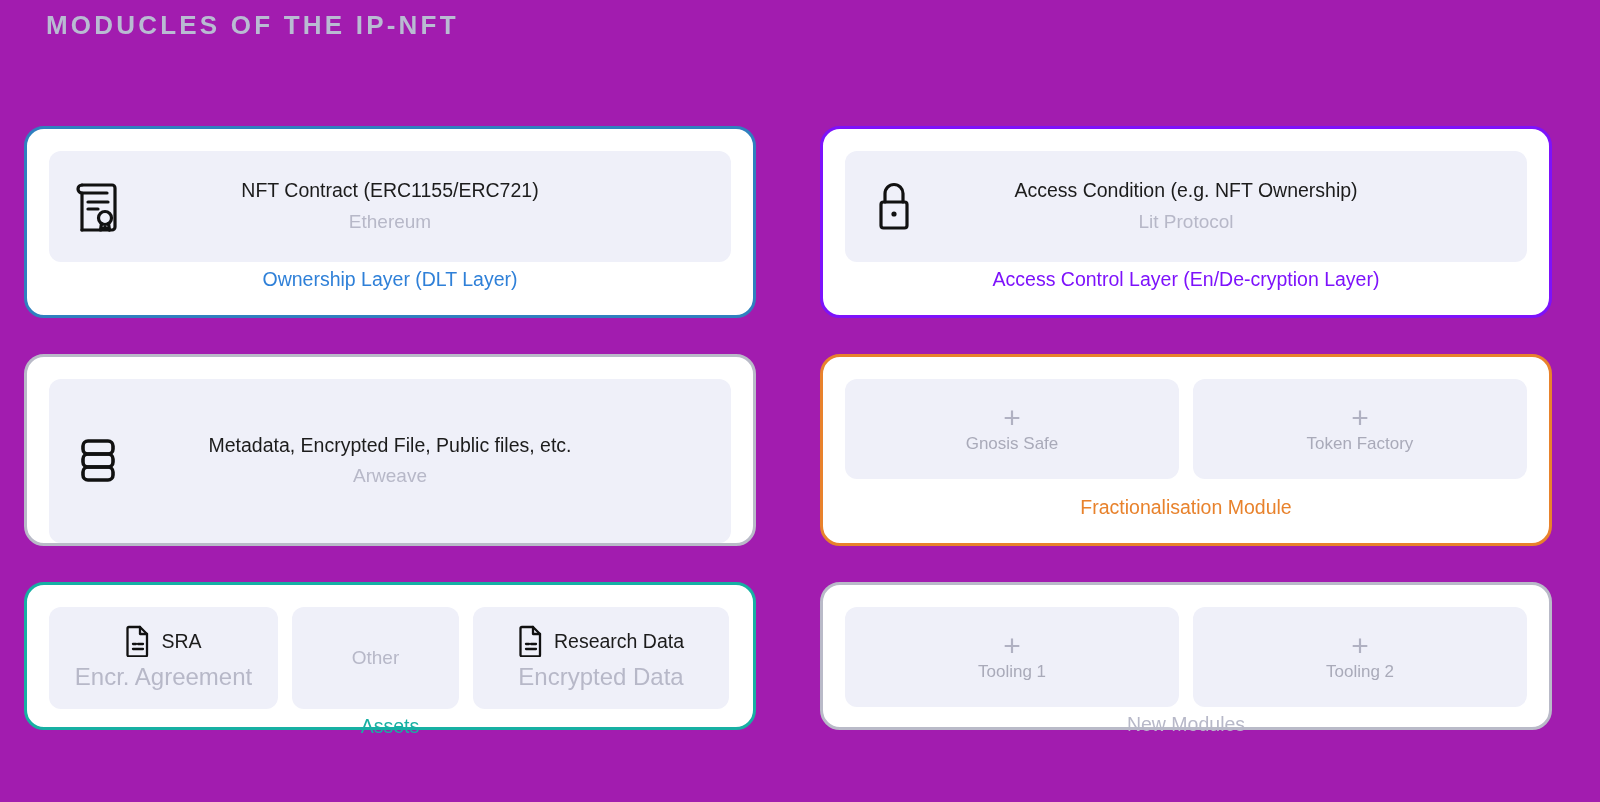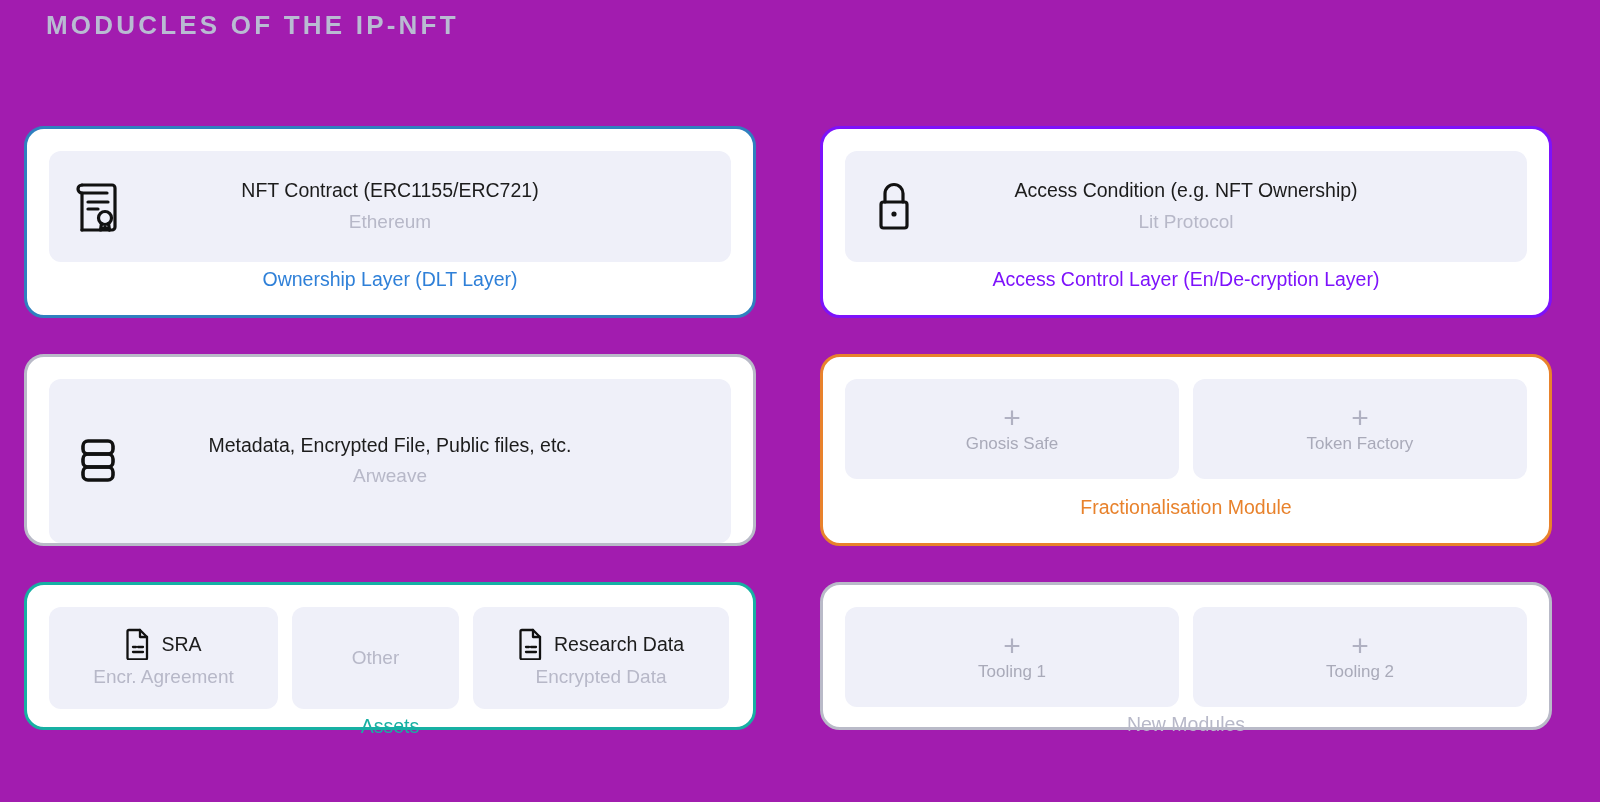--- a/index.html
+++ b/index.html
@@ -150,21 +150,21 @@
     display: flex;
     align-items: center;
     gap: 10px;
   }
   .asset-name {
     font-size: 19.5px;
     color: #1c1c1c;
     white-space: nowrap;
   }
   .asset-sub {
-    font-size: 19px;
+    font-size: 24px;
     color: #b7b8c8;
     margin-top: 6px;
     white-space: nowrap;
   }
   .asset-only-label {
     font-size: 19px;
     color: #b7b8c8;
     white-space: nowrap;
   }
 

